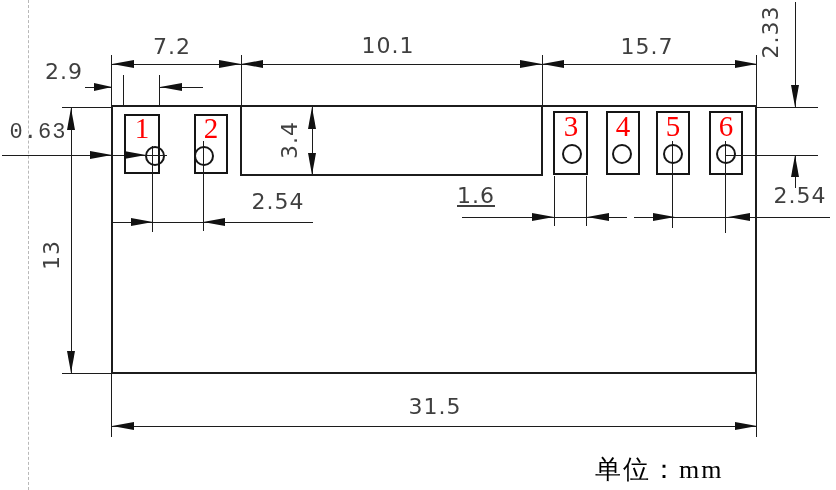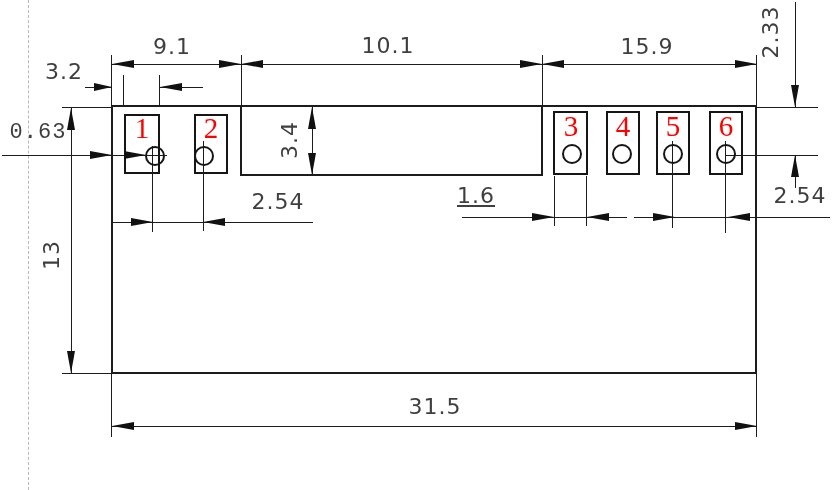--- a/index.html
+++ b/index.html
@@ -82,31 +82,31 @@
   <div class="padnum" style="left:673px;top:126px;">5</div>
   <div class="padnum" style="left:726px;top:126px;">6</div>
 
   <div class="hl" style="left:112px;top:64px;width:645px;"></div>
   <div class="ar ar-l" style="left:112px;top:60px;"></div>
   <div class="ar ar-r" style="left:219px;top:60px;"></div>
   <div class="ar ar-l" style="left:241px;top:60px;"></div>
   <div class="ar ar-r" style="left:520px;top:60px;"></div>
   <div class="ar ar-l" style="left:542px;top:60px;"></div>
   <div class="ar ar-r" style="left:735px;top:60px;"></div>
-  <div class="dimtext" style="left:172px;top:47px;">9.1</div>
+  <div class="dimtext" style="left:172px;top:47px;">7.2</div>
   <div class="dimtext" style="left:388px;top:46px;">10.1</div>
-  <div class="dimtext" style="left:647px;top:47px;">15.9</div>
+  <div class="dimtext" style="left:647px;top:47px;">15.7</div>
 
   <div class="hl" style="left:85px;top:87px;width:27px;"></div>
   <div class="hl" style="left:160px;top:87px;width:43px;"></div>
   <div class="vl" style="left:123px;top:75px;height:32px;"></div>
   <div class="vl" style="left:159px;top:75px;height:32px;"></div>
   <div class="ar ar-r sm" style="left:94px;top:83px;"></div>
   <div class="ar ar-l" style="left:160px;top:83px;"></div>
-  <div class="dimtext" style="left:64px;top:72px;">3.2</div>
+  <div class="dimtext" style="left:64px;top:72px;">2.9</div>
 
   <div class="hl" style="left:2px;top:155px;width:165px;"></div>
   <div class="ar ar-r" style="left:90px;top:151px;"></div>
   <div class="ar ar-r" style="left:124px;top:151px;"></div>
   <div class="dimtext" style="left:38px;top:133px;font-family:Liberation Mono, monospace;">0.63</div>
 
   <div class="vl" style="left:312px;top:107px;height:69px;"></div>
   <div class="ar ar-u" style="left:308px;top:107px;"></div>
   <div class="ar ar-d" style="left:308px;top:153px;"></div>
   <div class="dimtext rot" style="left:290px;top:140px;">3.4</div>
@@ -134,14 +134,15 @@
   <div class="ar ar-r" style="left:653px;top:213px;"></div>
   <div class="ar ar-l" style="left:728px;top:213px;"></div>
   <div class="dimtext" style="left:476px;top:196px;text-decoration:underline;">1.6</div>
   <div class="dimtext" style="left:800px;top:196px;">2.54</div>
 
   <div class="hl" style="left:112px;top:426px;width:645px;"></div>
   <div class="ar ar-l" style="left:112px;top:422px;"></div>
   <div class="ar ar-r" style="left:735px;top:422px;"></div>
   <div class="dimtext" style="left:435px;top:407px;text-align:center;">31.5</div>
 
+  <div class="units" style="left:595px;top:452px;">单位：mm</div>
 
 </div>
 
 </body></html>

